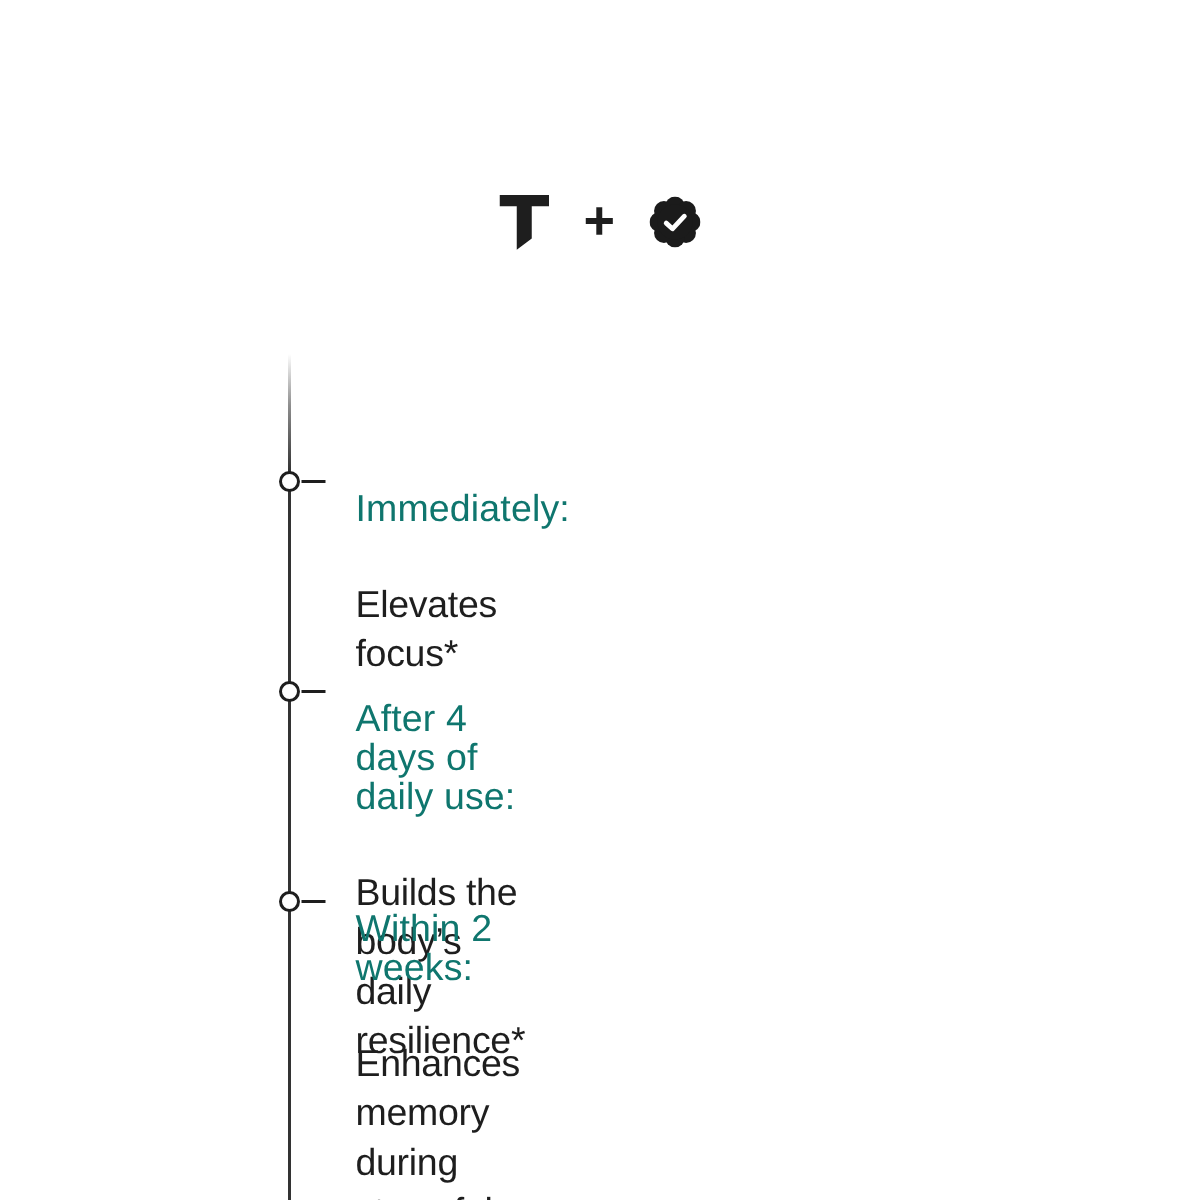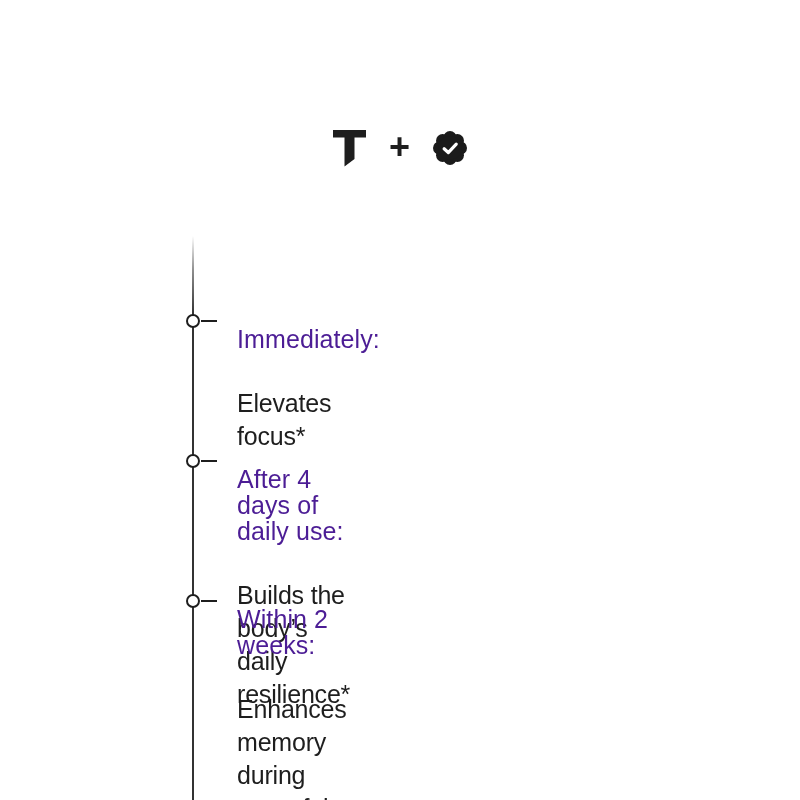--- a/index.html
+++ b/index.html
@@ -80,21 +80,21 @@
   }
   .texts {
     position: absolute;
     left: 51px;
     top: -6px;
     white-space: pre-line;
   }
   .milestone-label {
     font-size: 25px;
     font-weight: 400;
-    color: #4c1d95;
+    color: #0f766e;
     line-height: 26px;
     letter-spacing: 0.1px;
   }
   .milestone-benefit {
     margin-top: 17px;
     font-size: 25px;
     font-weight: 400;
     color: #1e1e1e;
     line-height: 33px;
     letter-spacing: -0.2px;

